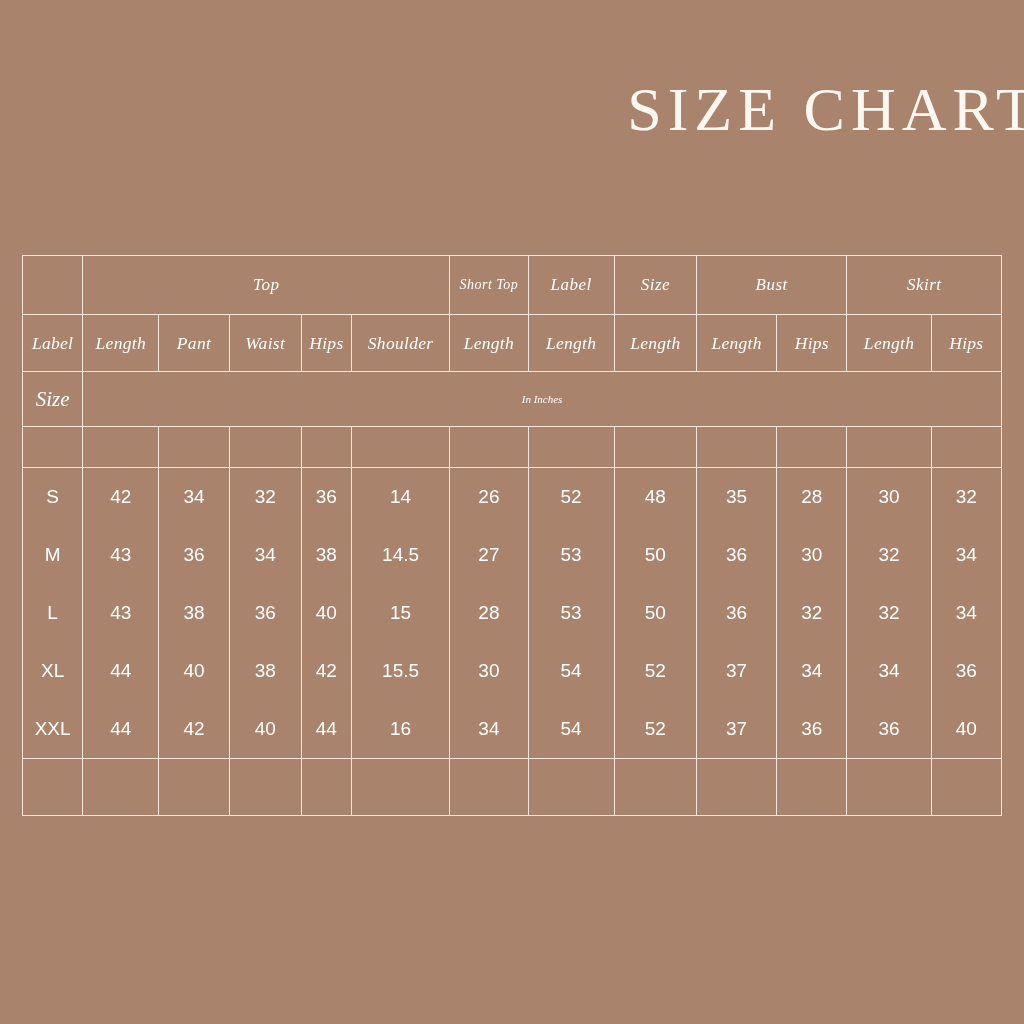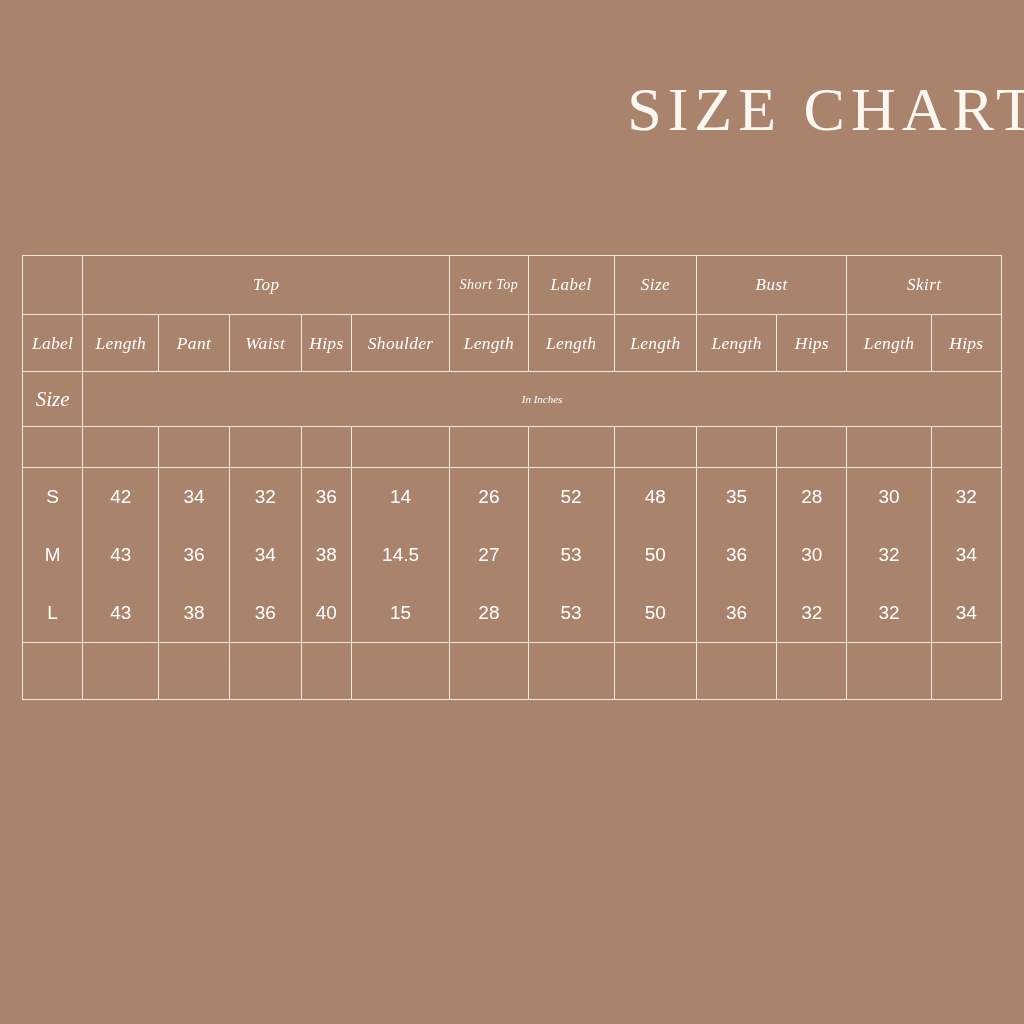--- a/index.html
+++ b/index.html
@@ -218,20 +218,50 @@
           <td>40</td>
           <td>15</td>
           <td>28</td>
           <td>53</td>
           <td>50</td>
           <td>36</td>
           <td>32</td>
           <td>32</td>
           <td>34</td>
         </tr>
+        <tr>
+          <td>XL</td>
+          <td>44</td>
+          <td>40</td>
+          <td>38</td>
+          <td>42</td>
+          <td>15.5</td>
+          <td>30</td>
+          <td>54</td>
+          <td>52</td>
+          <td>37</td>
+          <td>34</td>
+          <td>34</td>
+          <td>36</td>
+        </tr>
+        <tr>
+          <td>XXL</td>
+          <td>44</td>
+          <td>42</td>
+          <td>40</td>
+          <td>44</td>
+          <td>16</td>
+          <td>34</td>
+          <td>54</td>
+          <td>52</td>
+          <td>37</td>
+          <td>36</td>
+          <td>36</td>
+          <td>40</td>
+        </tr>
       </tbody>
 
       <tbody>
         <tr class="bottom-cap">
           <td></td>
           <td></td>
           <td></td>
           <td></td>
           <td></td>
           <td></td>

